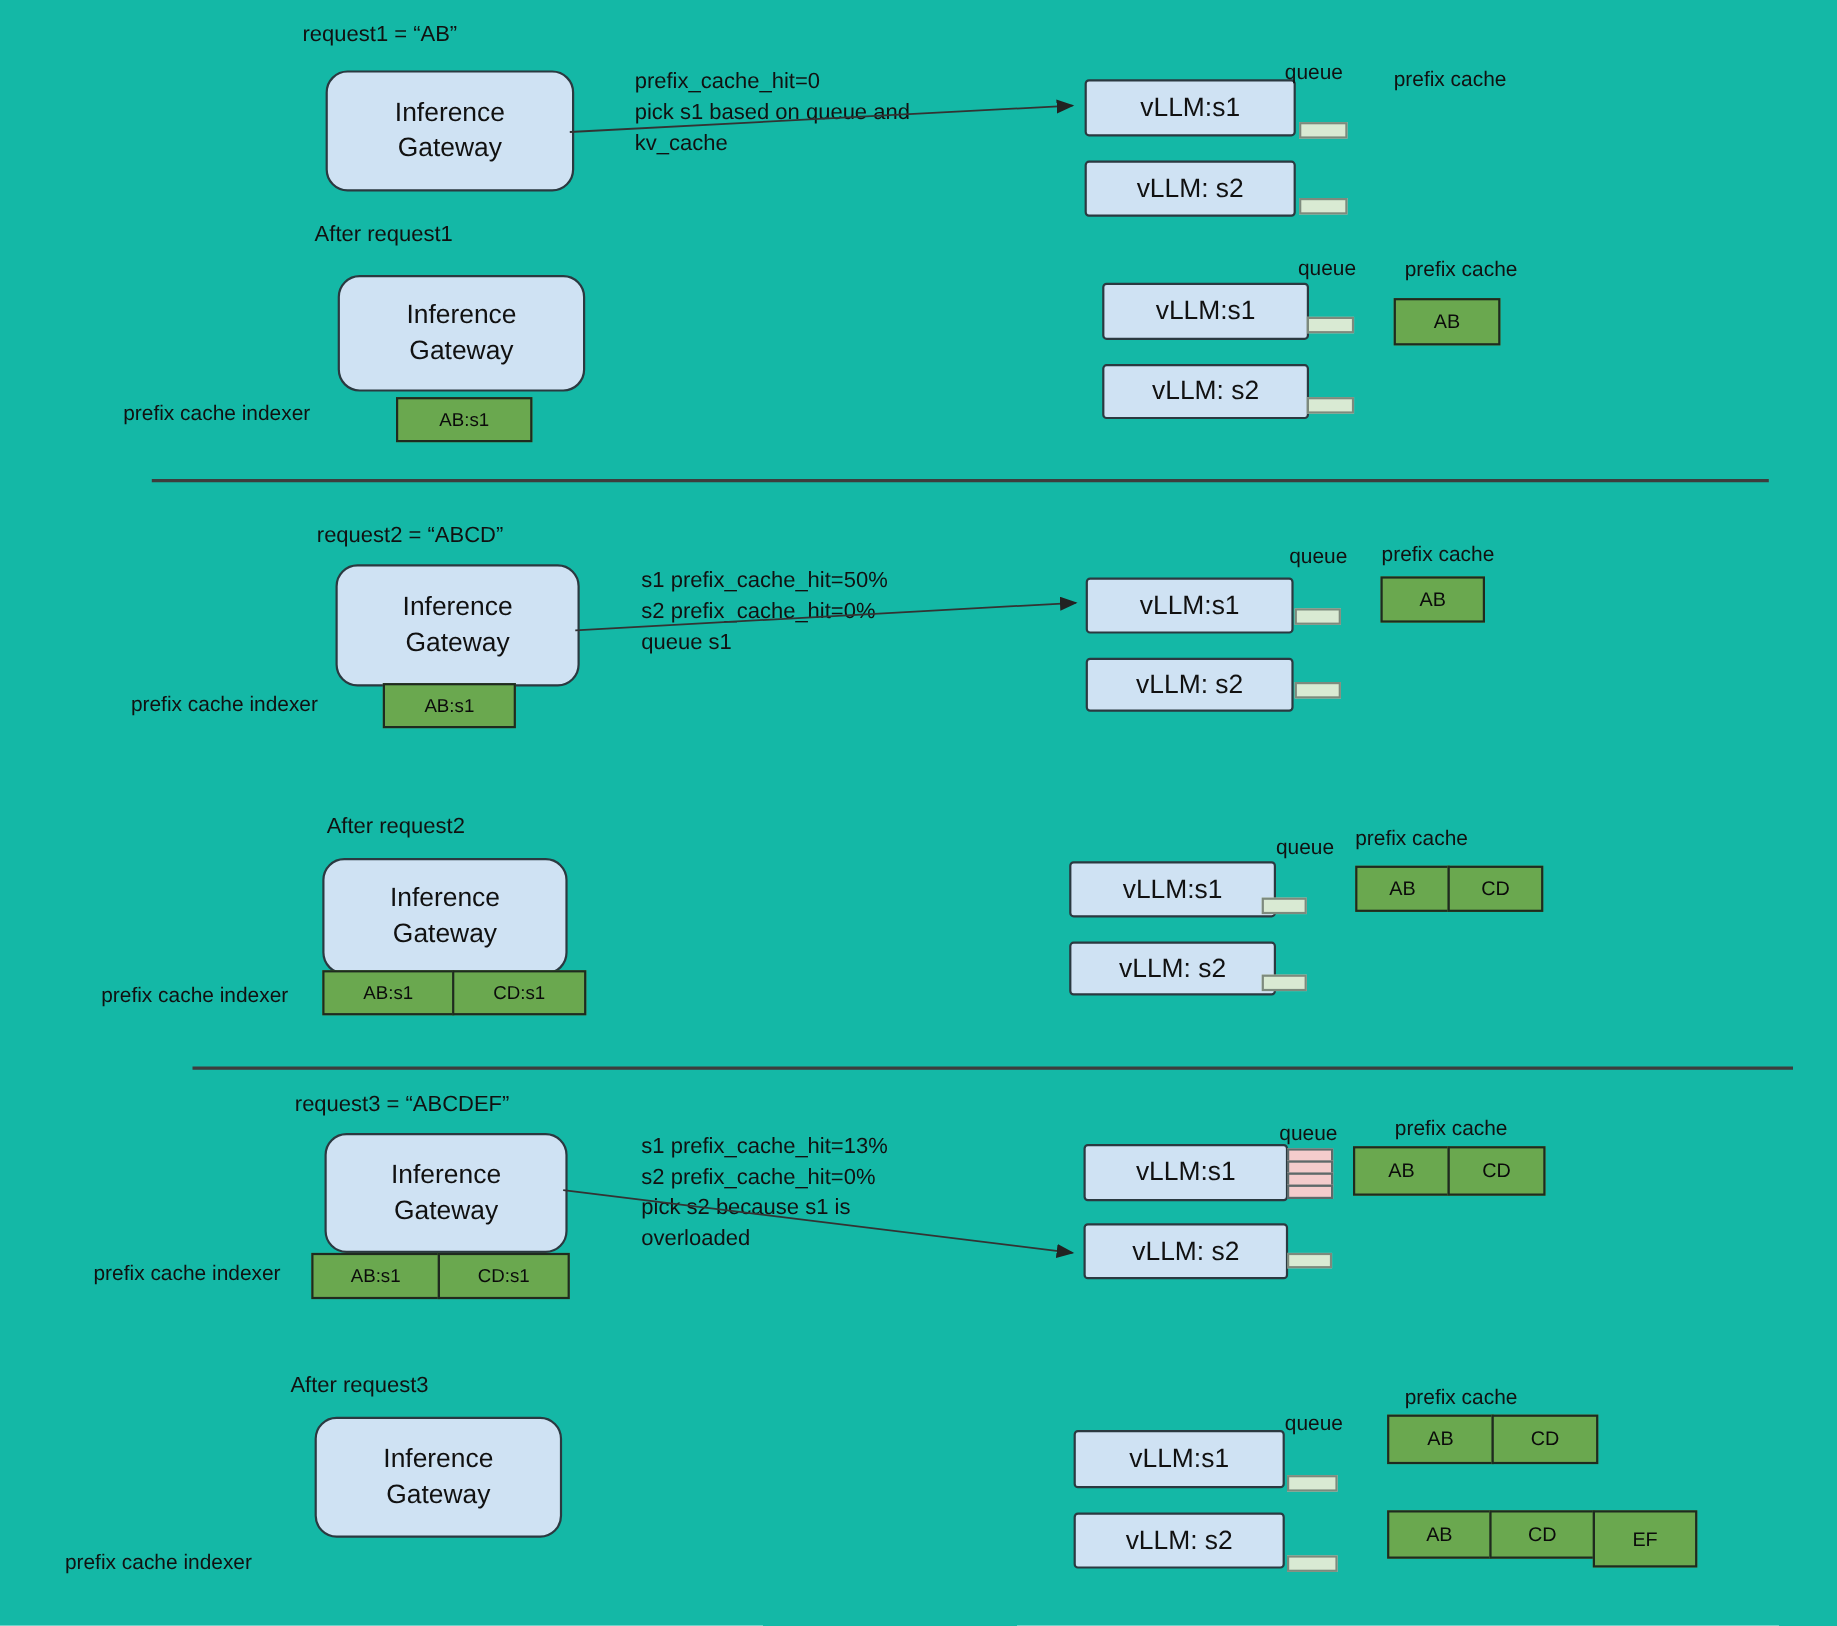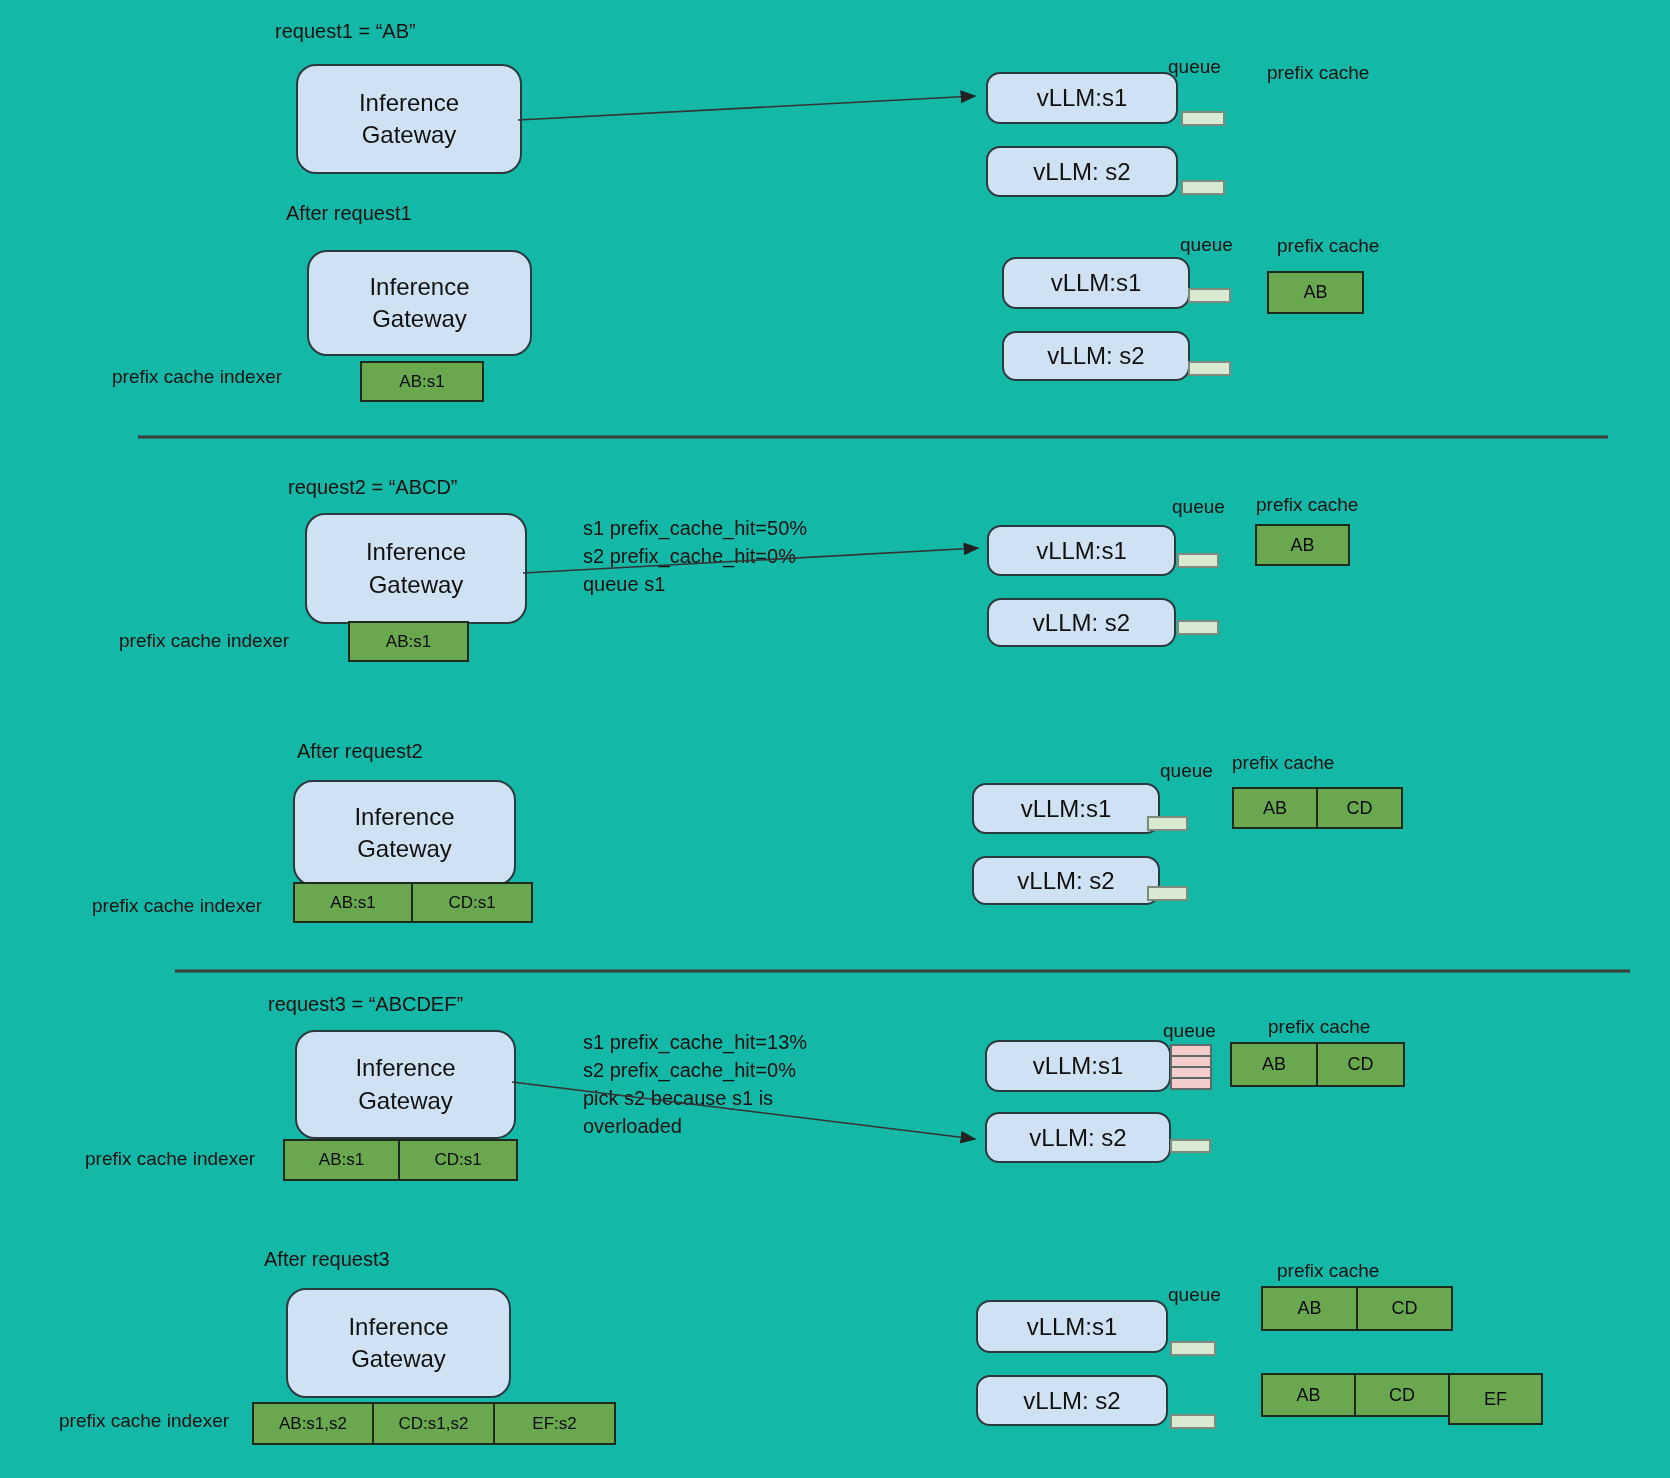--- a/index.html
+++ b/index.html
@@ -19,21 +19,21 @@
   .lbl{position:absolute;font-size:19px;white-space:nowrap;}
   .annot{position:absolute;font-size:20px;line-height:28px;white-space:nowrap;}
   .gw{
     position:absolute;background:var(--node-blue);border:2px solid var(--node-border);
     border-radius:20px;display:flex;align-items:center;justify-content:center;
     font-size:24px;text-align:center;
   }
   .gw-inner{width:132px;line-height:1.35;}
   .vllm{
     position:absolute;background:var(--node-blue);border:2px solid var(--node-border);
-    border-radius:14px;display:flex;align-items:center;justify-content:center;font-size:24px;
+    border-radius:4px;display:flex;align-items:center;justify-content:center;font-size:24px;
   }
   .chip{position:absolute;background:var(--queue-green);border:2px solid #7d8a7d;box-sizing:border-box;}
   .qstack{position:absolute;display:flex;flex-direction:column;}
   .qcell{height:13px;background:var(--queue-pink);border:2px solid #5e6a6a;box-sizing:border-box;}
   .qcell + .qcell{margin-top:-2px;}
   .cacherow{position:absolute;display:flex;}
   .cell{
     background:var(--green);border:2px solid #1f2a1f;box-sizing:border-box;
     display:flex;align-items:center;justify-content:center;font-size:17px;color:#0b0b0b;
   }
@@ -43,20 +43,25 @@
 </style>
 </head>
 <body>
 
 <div class="canvas">
 
   <div class="title" style="left:275px;top:20px">request1 = “AB”</div>
   <div class="gw" style="left:296px;top:64px;width:222px;height:106px">
     <div class="gw-inner">Inference Gateway</div>
   </div>
+  <div class="annot" style="left:577px;top:60px">
+    <div>prefix_cache_hit=0</div>
+    <div>pick s1 based on queue and</div>
+    <div>kv_cache</div>
+  </div>
   <div class="vllm" style="left:986px;top:72px;width:188px;height:48px">
     <span>vLLM:s1</span>
   </div>
   <div class="lbl" style="left:1168px;top:56px">queue</div>
   <div class="lbl" style="left:1267px;top:62px">prefix cache</div>
   <div class="chip" style="left:1181px;top:111px;width:44px;height:15px"></div>
   <div class="vllm" style="left:986px;top:146px;width:188px;height:47px">
     <span>vLLM: s2</span>
   </div>
   <div class="chip" style="left:1181px;top:180px;width:44px;height:15px"></div>
@@ -167,25 +172,20 @@
   <div class="vllm" style="left:985px;top:1112px;width:182px;height:47px">
     <span>vLLM: s2</span>
   </div>
   <div class="chip" style="left:1170px;top:1139px;width:41px;height:14px"></div>
 
   <div class="title" style="left:264px;top:1248px">After request3</div>
   <div class="gw" style="left:286px;top:1288px;width:221px;height:106px">
     <div class="gw-inner">Inference Gateway</div>
   </div>
   <div class="lbl" style="left:59px;top:1410px">prefix cache indexer</div>
-  <div class="cacherow" style="left:252px;top:1402px">
-    <div class="cell" style="width:122px;height:43px">AB:s1,s2</div>
-    <div class="cell" style="width:123px;height:43px">CD:s1,s2</div>
-    <div class="cell" style="width:123px;height:43px">EF:s2</div>
-  </div>
   <div class="vllm" style="left:976px;top:1300px;width:188px;height:49px">
     <span>vLLM:s1</span>
   </div>
   <div class="lbl" style="left:1168px;top:1284px">queue</div>
   <div class="chip" style="left:1170px;top:1341px;width:46px;height:15px"></div>
   <div class="lbl" style="left:1277px;top:1260px">prefix cache</div>
   <div class="cacherow" style="left:1261px;top:1286px">
     <div class="cell cache-cell" style="width:97px;height:45px">AB</div>
     <div class="cell cache-cell" style="width:97px;height:45px">CD</div>
   </div>

